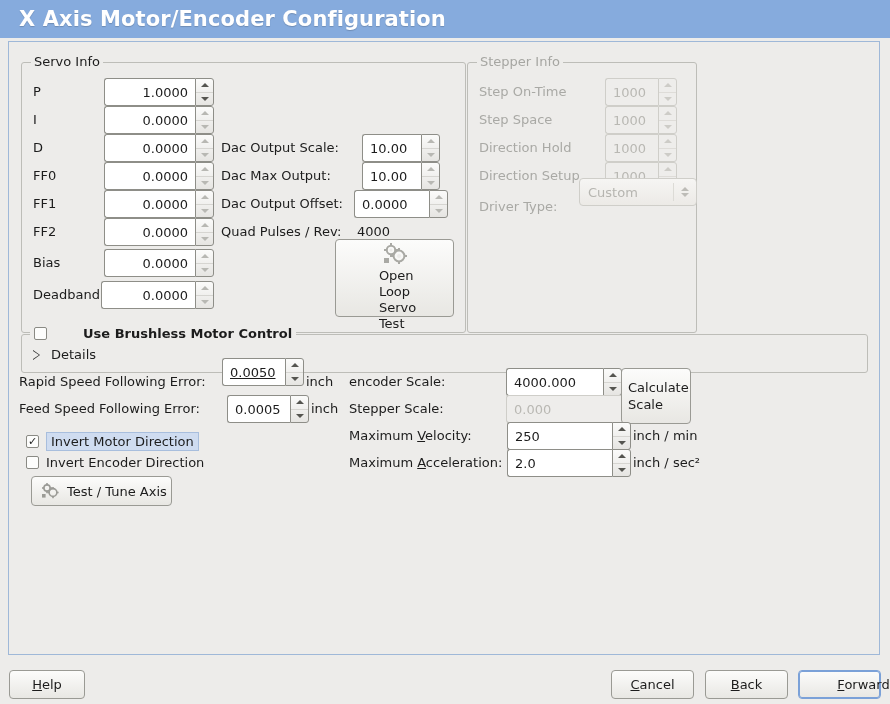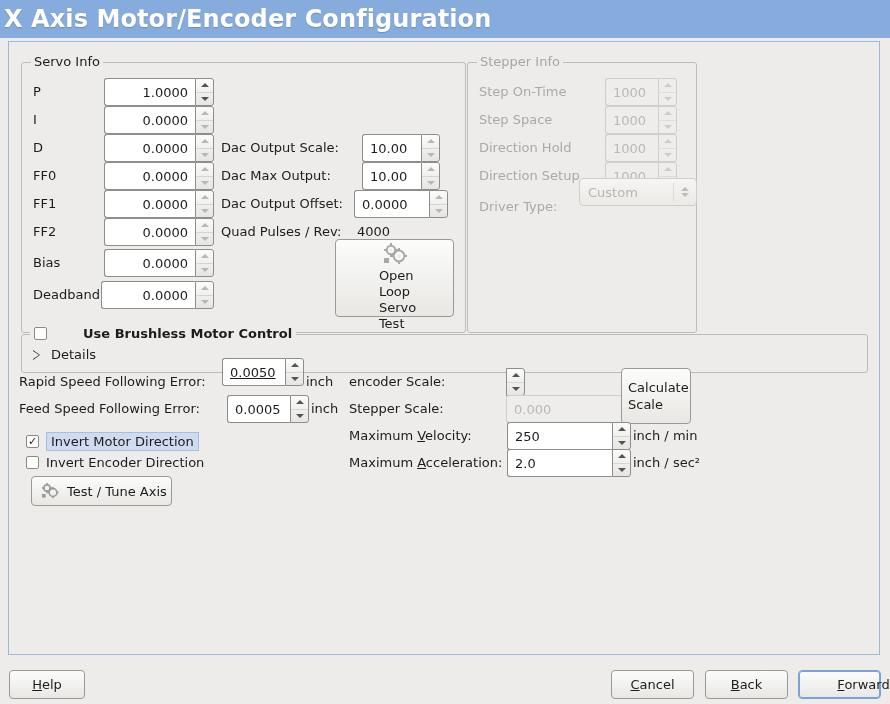--- a/index.html
+++ b/index.html
@@ -12,21 +12,21 @@
   }
   #app{position:relative;width:890px;height:704px;}
 
   
   .titlebar{
     position:absolute;left:0;top:0;width:890px;height:38px;
     background:#86abdd;
     display:flex;align-items:center;
   }
   .titlebar .ttl{
-    margin-left:4px;color:#ffffff;font-size:24px;font-weight:bold;
+    margin-left:19px;color:#ffffff;font-size:21px;font-weight:bold;
     letter-spacing:.1px;
     text-shadow:0 1px 1px rgba(0,0,0,.18);
   }
 
   
   .content{
     position:absolute;left:8px;top:41px;width:872px;height:614px;
     border:1px solid #9fb8d8;background:#edecea;box-sizing:border-box;
   }
 
@@ -482,20 +482,23 @@
           </g>
           <circle cx="14" cy="11.5" r="1.5" fill="#f3f2ef"></circle>
             <circle cx="8" cy="7" r="1.2" fill="#f3f2ef"></circle>
         </svg>
       </span>
       <span style="margin-left:6px;">Test / Tune Axis</span>
     </div>
 
     <div class="lbl" style="left:340px;top:332px;">encoder Scale:</div>
     <div class="spin left" style="left:497px;top:326px;width:116px;">
+      <div class="entry">
+          <span class="val">4000.000</span>
+        </div>
       <div class="btns">
         <div class="ar up">
             <i class="caret up"></i>
           </div>
         <div class="ar lo">
             <i class="caret dn"></i>
           </div>
       </div>
     </div>
 

